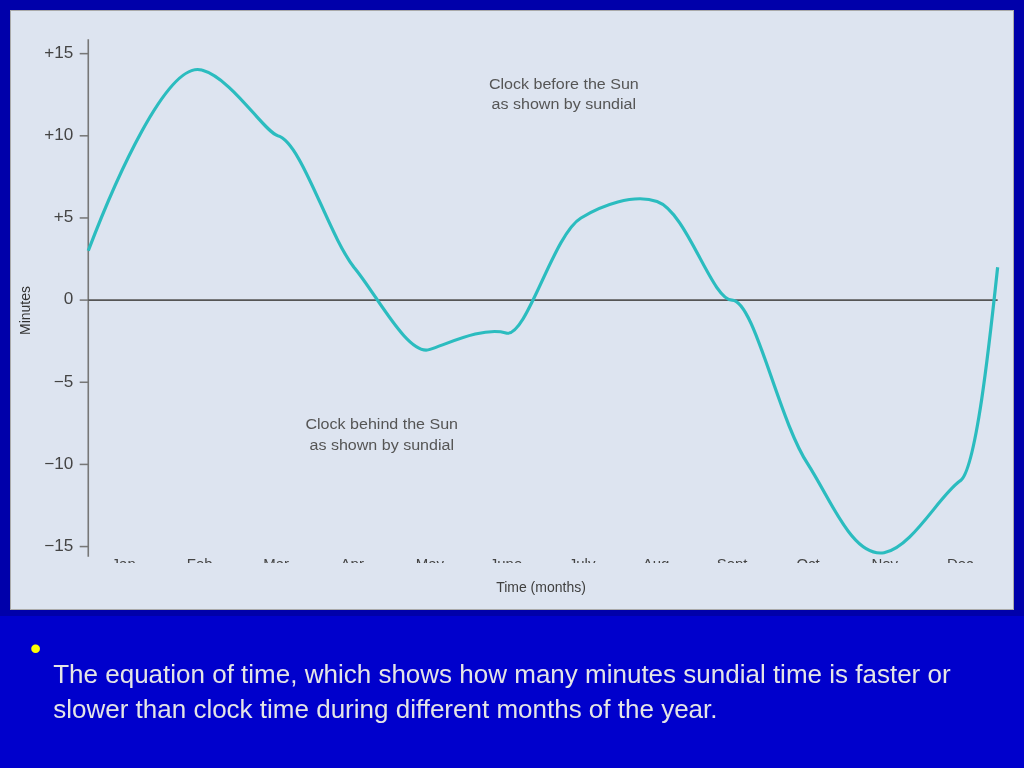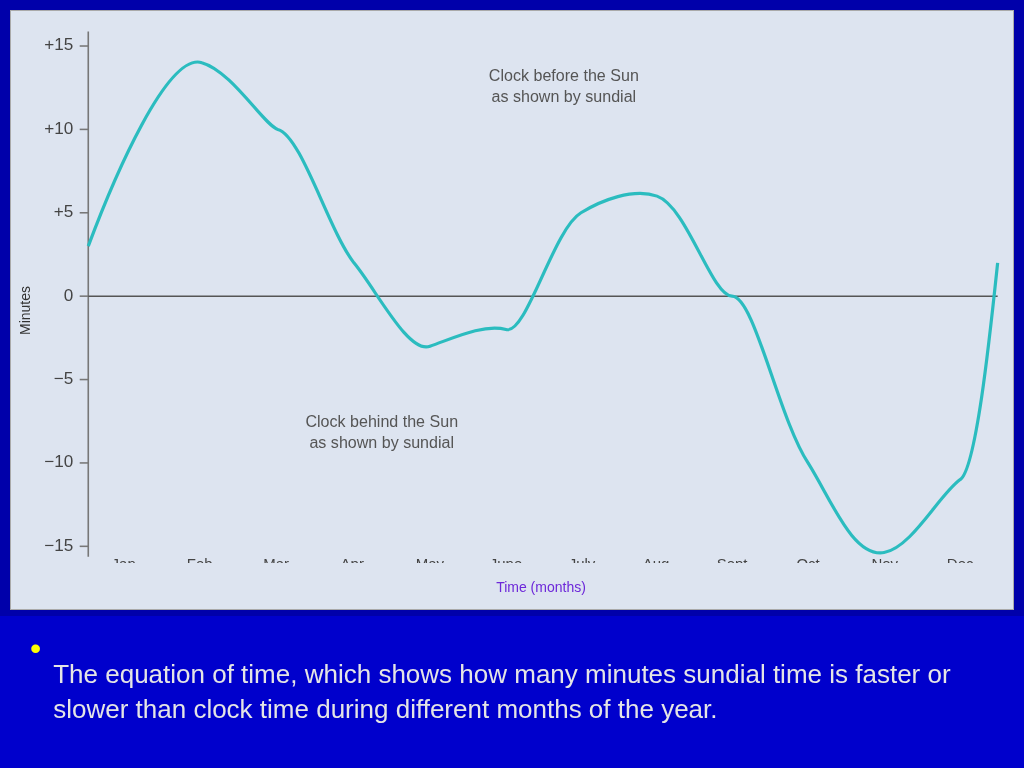--- a/index.html
+++ b/index.html
@@ -32,21 +32,21 @@
       align-items: center;
       justify-content: center;
       padding: 0 4px;
       width: 28px;
     }
 
     .chart-inner {
       flex: 1;
       display: flex;
       flex-direction: column;
-      padding: 10px 10px 10px 0;
+      padding: 18px 10px 10px 0;
     }
 
     .chart-plot-area {
       flex: 1;
       position: relative;
     }
 
     .x-axis-label {
       text-align: center;
       font-size: 13px;
@@ -137,20 +137,20 @@
         " fill="none" stroke="#2bbcbf" stroke-width="3"></path>
 
         <text x="490" y="58" font-size="15" fill="#555" text-anchor="middle">Clock before the Sun</text>
         <text x="490" y="78" font-size="15" fill="#555" text-anchor="middle">as shown by sundial</text>
 
         <text x="320" y="390" font-size="15" fill="#555" text-anchor="middle">Clock behind the Sun</text>
         <text x="320" y="410" font-size="15" fill="#555" text-anchor="middle">as shown by sundial</text>
 
       </svg>
     </div>
-    <div class="x-axis-label" style="font-size:14px;color:#6d28d9;margin-top:12px;margin-left:40px;">Time (months)</div>
+    <div class="x-axis-label" style="font-size:14px;color:#404040;margin-top:12px;margin-left:40px;">Time (months)</div>
   </div>
 </div>
 
 <div class="bullet-section">
   <span class="bullet-dot">•</span>
   <span class="bullet-text">The equation of time, which shows how many minutes sundial time is faster or slower than clock time during different months of the year.</span>
 </div>
 
 </body></html>

